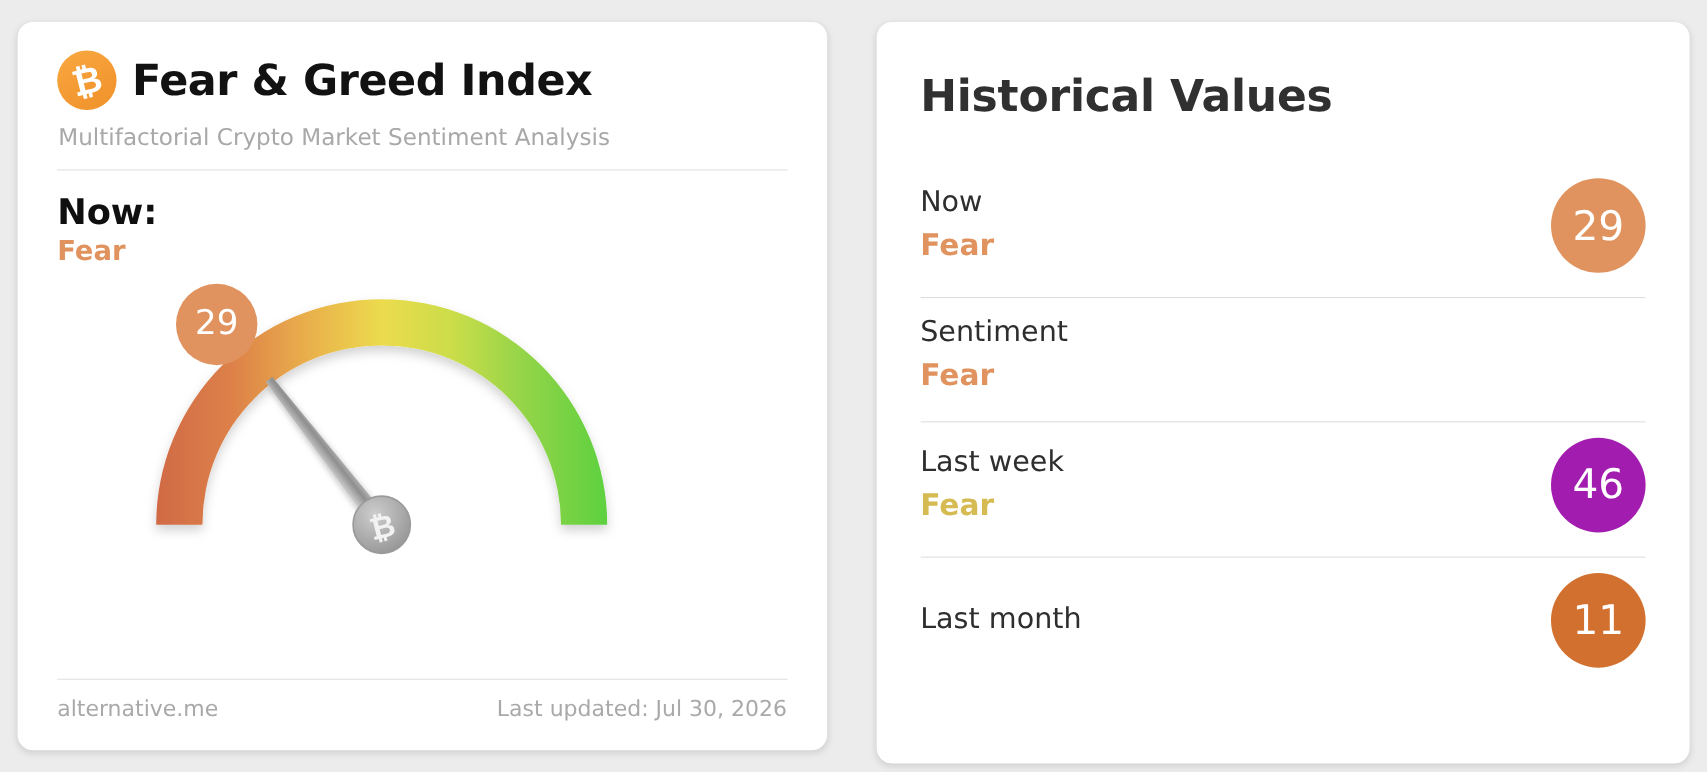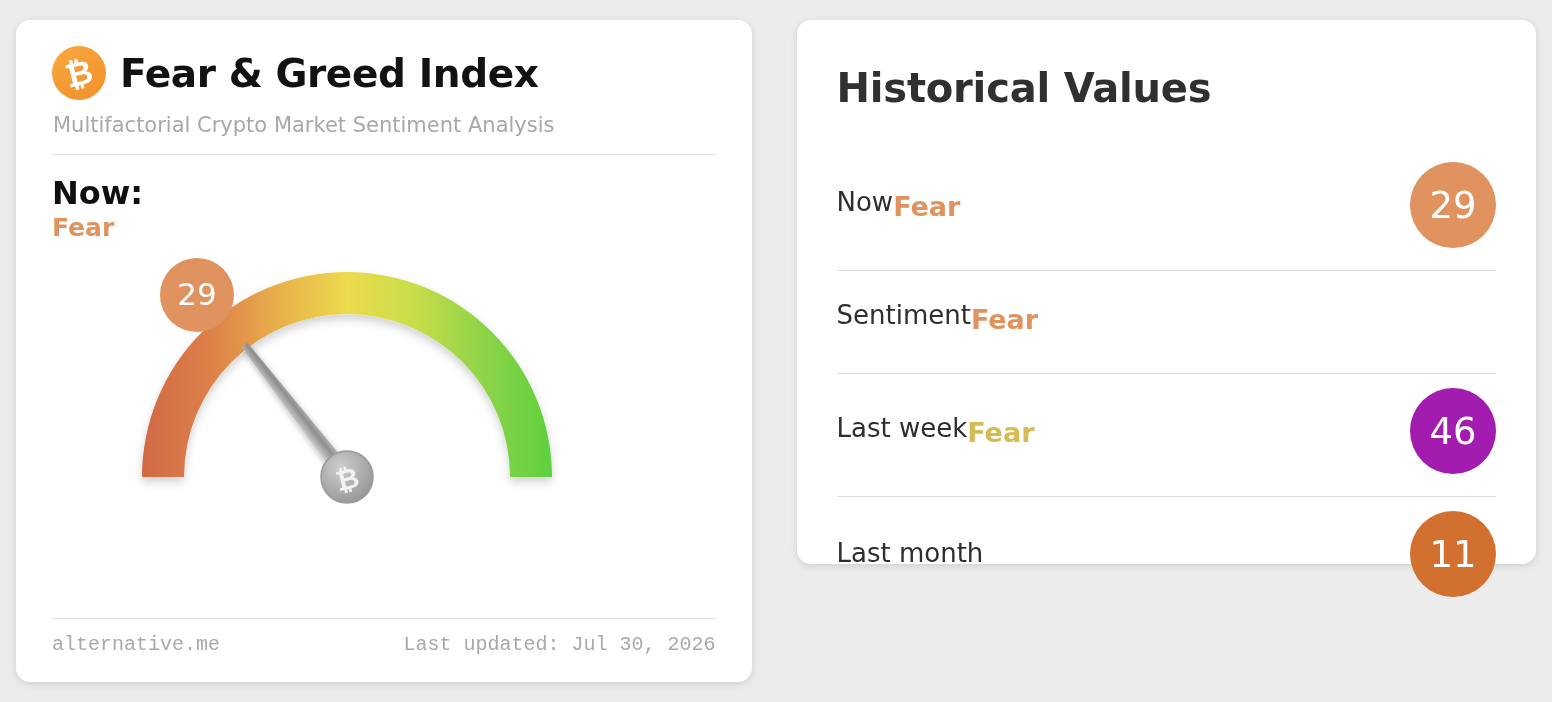--- a/index.html
+++ b/index.html
@@ -32,21 +32,21 @@
     box-shadow: 0 2px 7px rgba(0,0,0,0.13);
     position: relative;
   }
   .card-left {
     width: 736px;
     height: 662px;
     padding: 0 36px;
   }
   .card-right {
     width: 740px;
-    height: 544px;
+    height: 674px;
     padding: 0 40px;
   }
 
   
   .head-row {
     display: flex;
     align-items: center;
     gap: 14px;
     padding-top: 26px;
   }
@@ -132,21 +132,20 @@
     right: 36px;
     bottom: 26px;
   }
   .footer .rule { margin: 0 0 14px 0; }
   .footer-row {
     display: flex;
     justify-content: space-between;
     align-items: baseline;
     font-size: 20px;
     color: #a9a9a9;
-    font-family: Liberation Mono, monospace;
   }
 
   
   .hist-title {
     font-size: 40px;
     font-weight: 600;
     color: #303030;
     margin: 48px 0 0 0;
     line-height: 1;
     letter-spacing: -0.2px;
@@ -157,21 +156,21 @@
   .hist-row {
     position: relative;
     display: flex;
     align-items: center;
     justify-content: space-between;
     padding: 14px 0 22px 0;
     border-bottom: 1px solid #dedede;
     min-height: 103px;
   }
   .hist-row:last-child { border-bottom: none; }
-  .hist-texts { display: flex; }
+  .hist-texts { display: flex; flex-direction: column; }
   .hist-period {
     font-size: 26px;
     color: #2e2e2e;
     line-height: 1.35;
   }
   .hist-class {
     font-size: 27px;
     font-weight: 700;
     line-height: 1.35;
     margin-top: 4px;

